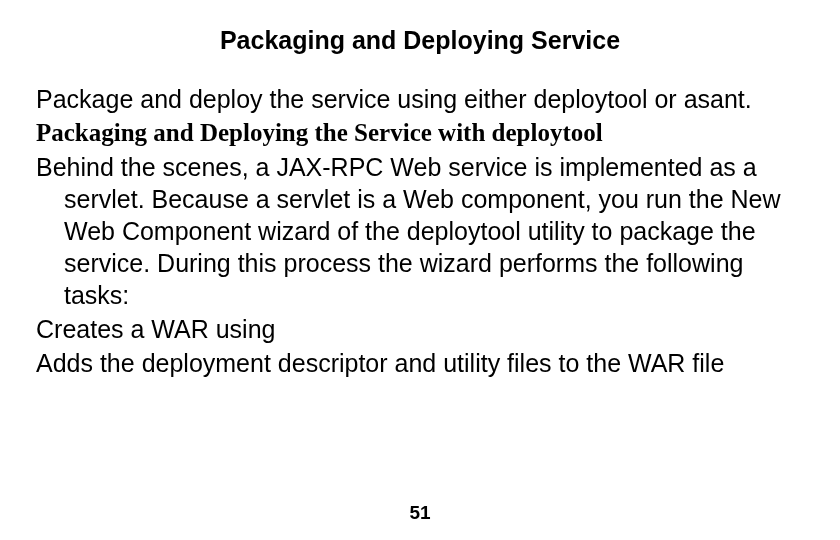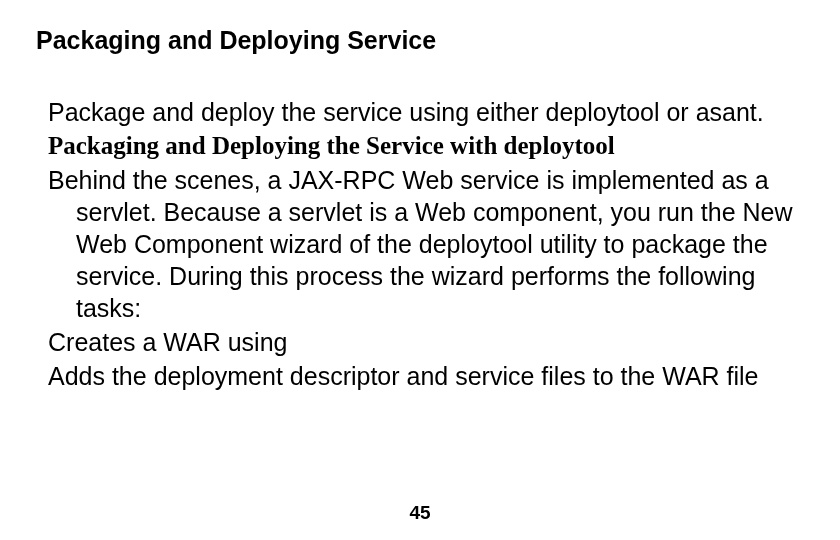--- a/index.html
+++ b/index.html
@@ -14,28 +14,29 @@
   .slide {
     box-sizing: border-box;
     width: 840px;
     height: 540px;
     padding: 26px 36px 0 36px;
     position: relative;
   }
   .title {
     font-size: 25px;
     font-weight: bold;
-    margin: 0 0 41px 0;
+    text-align: center;
+    margin: 0 0 28px 0;
   }
   .body {
     font-size: 25px;
     line-height: 1.28;
   }
   .para {
-    margin: 0 0 2px 12px;
+    margin: 0 0 2px 0;
     padding-left: 28px;
     text-indent: -28px;
   }
   .bold {
     font-weight: bold;
     font-family: Liberation Serif, serif;
   }
   .pagenum {
     position: absolute;
     bottom: 16px;
@@ -49,16 +50,16 @@
 </head>
 <body>
 
 <div class="slide">
   <h1 class="title">Packaging and Deploying Service</h1>
   <div class="body">
     <p class="para">Package and deploy the service using either deploytool or asant.</p>
     <p class="para bold">Packaging and Deploying the Service with deploytool</p>
     <p class="para">Behind the scenes, a JAX-RPC Web service is implemented as a servlet. Because a servlet is a Web component, you run the New Web Component wizard of the deploytool utility to package the service. During this process the wizard performs the following tasks:</p>
     <p class="para">Creates a WAR using</p>
-    <p class="para">Adds the deployment descriptor and service files to the WAR file</p>
+    <p class="para">Adds the deployment descriptor and utility files to the WAR file</p>
   </div>
-  <div class="pagenum">45</div>
+  <div class="pagenum">51</div>
 </div>
 
 </body></html>

